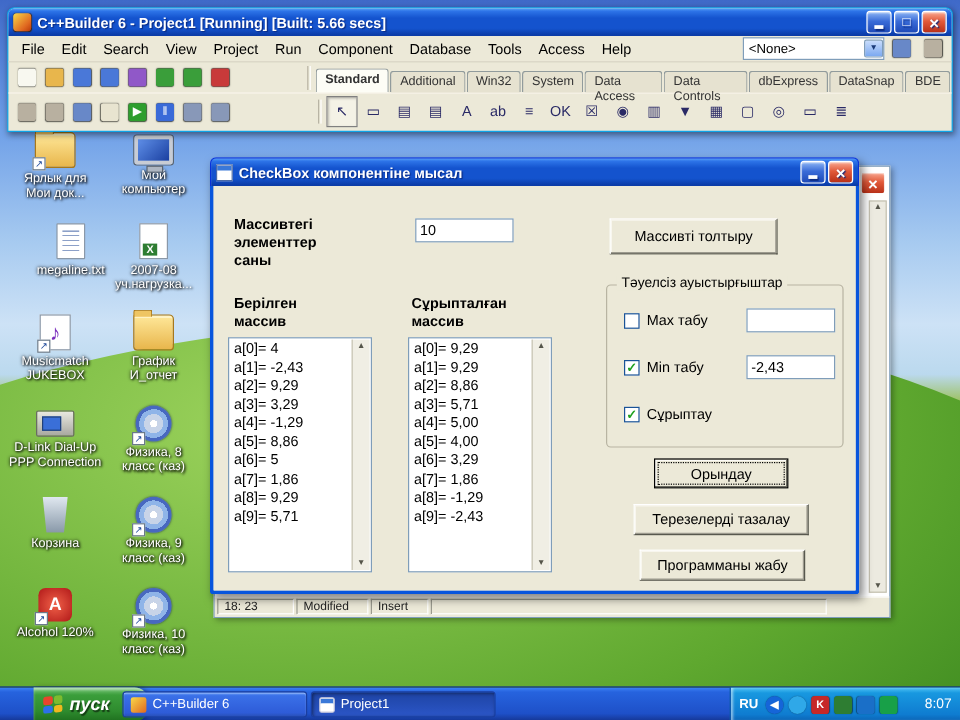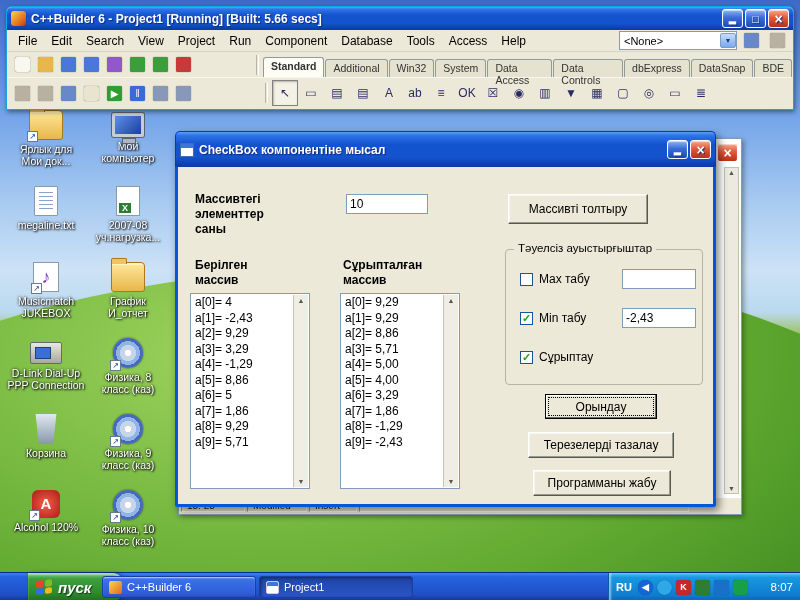--- a/index.html
+++ b/index.html
@@ -81,21 +81,21 @@
   .editor-close { position:absolute; right:3px; top:4px; }
   .editor-vscroll { position:absolute; right:2px; top:28px; bottom:20px; width:15px; background:#ECEAE0; border:1px solid #C4C0B0; }
   .editor-vscroll::before { content:"▲"; position:absolute; top:1px; left:0; right:0; text-align:center; font-size:7px; color:#55554A; }
   .editor-vscroll::after { content:"▼"; position:absolute; bottom:1px; left:0; right:0; text-align:center; font-size:7px; color:#55554A; }
   .editor-statusbar { position:absolute; left:0; right:0; bottom:0; height:17px; background:#ECE9D8; border-top:1px solid #fff; display:flex; gap:2px; padding:1px 2px; }
   .status-seg { height:13px; font-size:10px; line-height:12px; padding:0 5px; color:#222;
     border:1px solid; border-color:#9A9A8E #FFFFFF #FFFFFF #9A9A8E; background:#ECE9D8; }
 
   
   .dialog { position:absolute; left:175px; top:131px; width:541px; z-index:20; box-shadow:3px 4px 8px rgba(0,0,0,.5); border-radius:5px 5px 3px 3px; }
-  .dlg-titlebar { height:36px; border-radius:5px 5px 0 0; border:1px solid #0831D9; border-bottom:none; display:flex; align-items:center; gap:5px; padding:0 4px;
+  .dlg-titlebar { height:24px; border-radius:5px 5px 0 0; border:1px solid #0831D9; border-bottom:none; display:flex; align-items:center; gap:5px; padding:0 4px;
     color:#fff; font-weight:bold; font-size:12px; text-shadow:1px 1px 1px #0A2A80; }
   .form-icon { width:14px; height:14px; background:#fff; border:1px solid #4A6AA8; box-shadow:inset 0 4px 0 #3A78D8; }
   .dlg-body { position:relative; height:340px; background:#ECE9D8; border:3px solid #0855DD; border-top:none; border-radius:0 0 3px 3px; }
   .lbl { position:absolute; font-size:12px; line-height:15px; white-space:pre-line; color:#000; }
   .bold { font-weight:bold; }
   #count-label { left:17px; top:25px; }
   #given-label { left:17px; top:91px; }
   #sorted-label { left:165px; top:91px; }
   .edit { position:absolute; height:20px; background:#fff; border:1px solid #7F9DB9; font-family:"Liberation Sans",sans-serif; font-size:12px; padding-left:3px; }
   #count-edit { left:168px; top:27px; width:82px; }
@@ -159,21 +159,21 @@
           <span class="shortcut-overlay">↗</span>
         </div>
         <div class="di-label">Ярлык для
 Мои док...</div>
       </div>
       <div class="desktop-icon" style="left: 87px; top: 110px;">
         <div class="di-icon computer"></div>
         <div class="di-label">Мой
 компьютер</div>
       </div>
-      <div class="desktop-icon" style="left: 5px; top: 186px;">
+      <div class="desktop-icon" style="left: 18px; top: 186px;">
         <div class="di-icon textfile"></div>
         <div class="di-label">megaline.txt</div>
       </div>
       <div class="desktop-icon" style="left: 87px; top: 186px;">
         <div class="di-icon excel"></div>
         <div class="di-label">2007-08
 уч.нагрузка...</div>
       </div>
       <div class="desktop-icon" style="left: 5px; top: 262px;">
         <div class="di-icon music">

